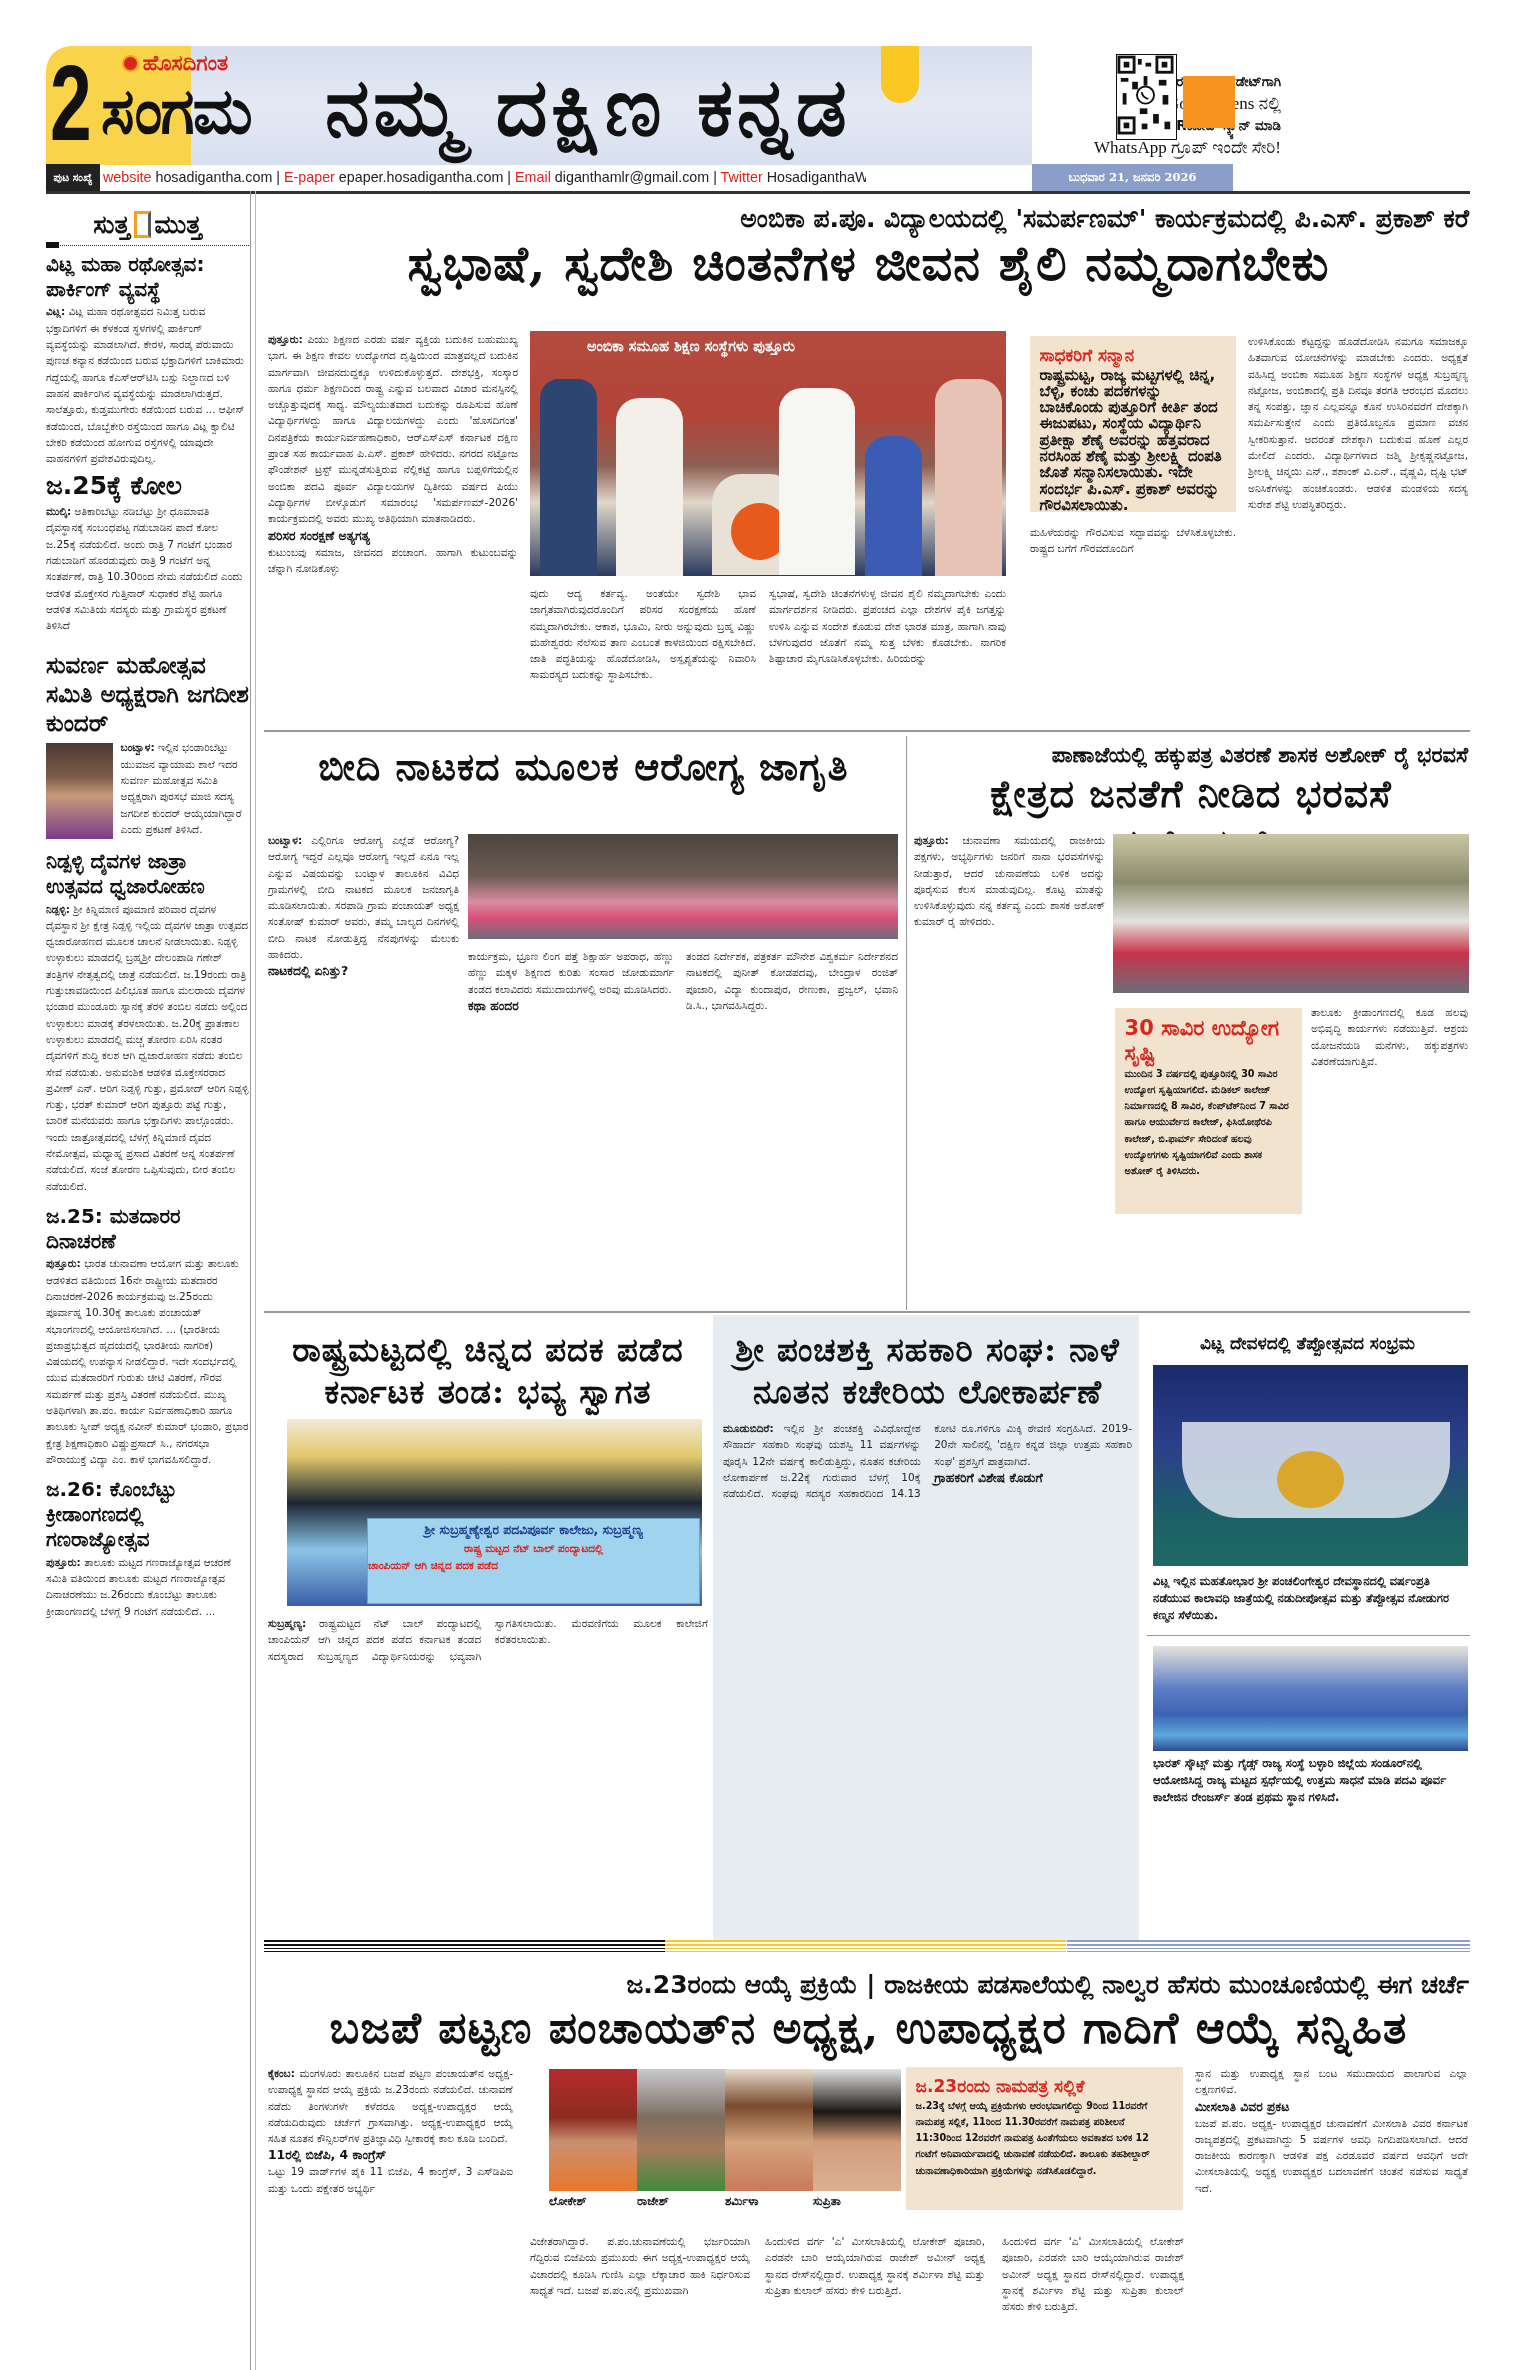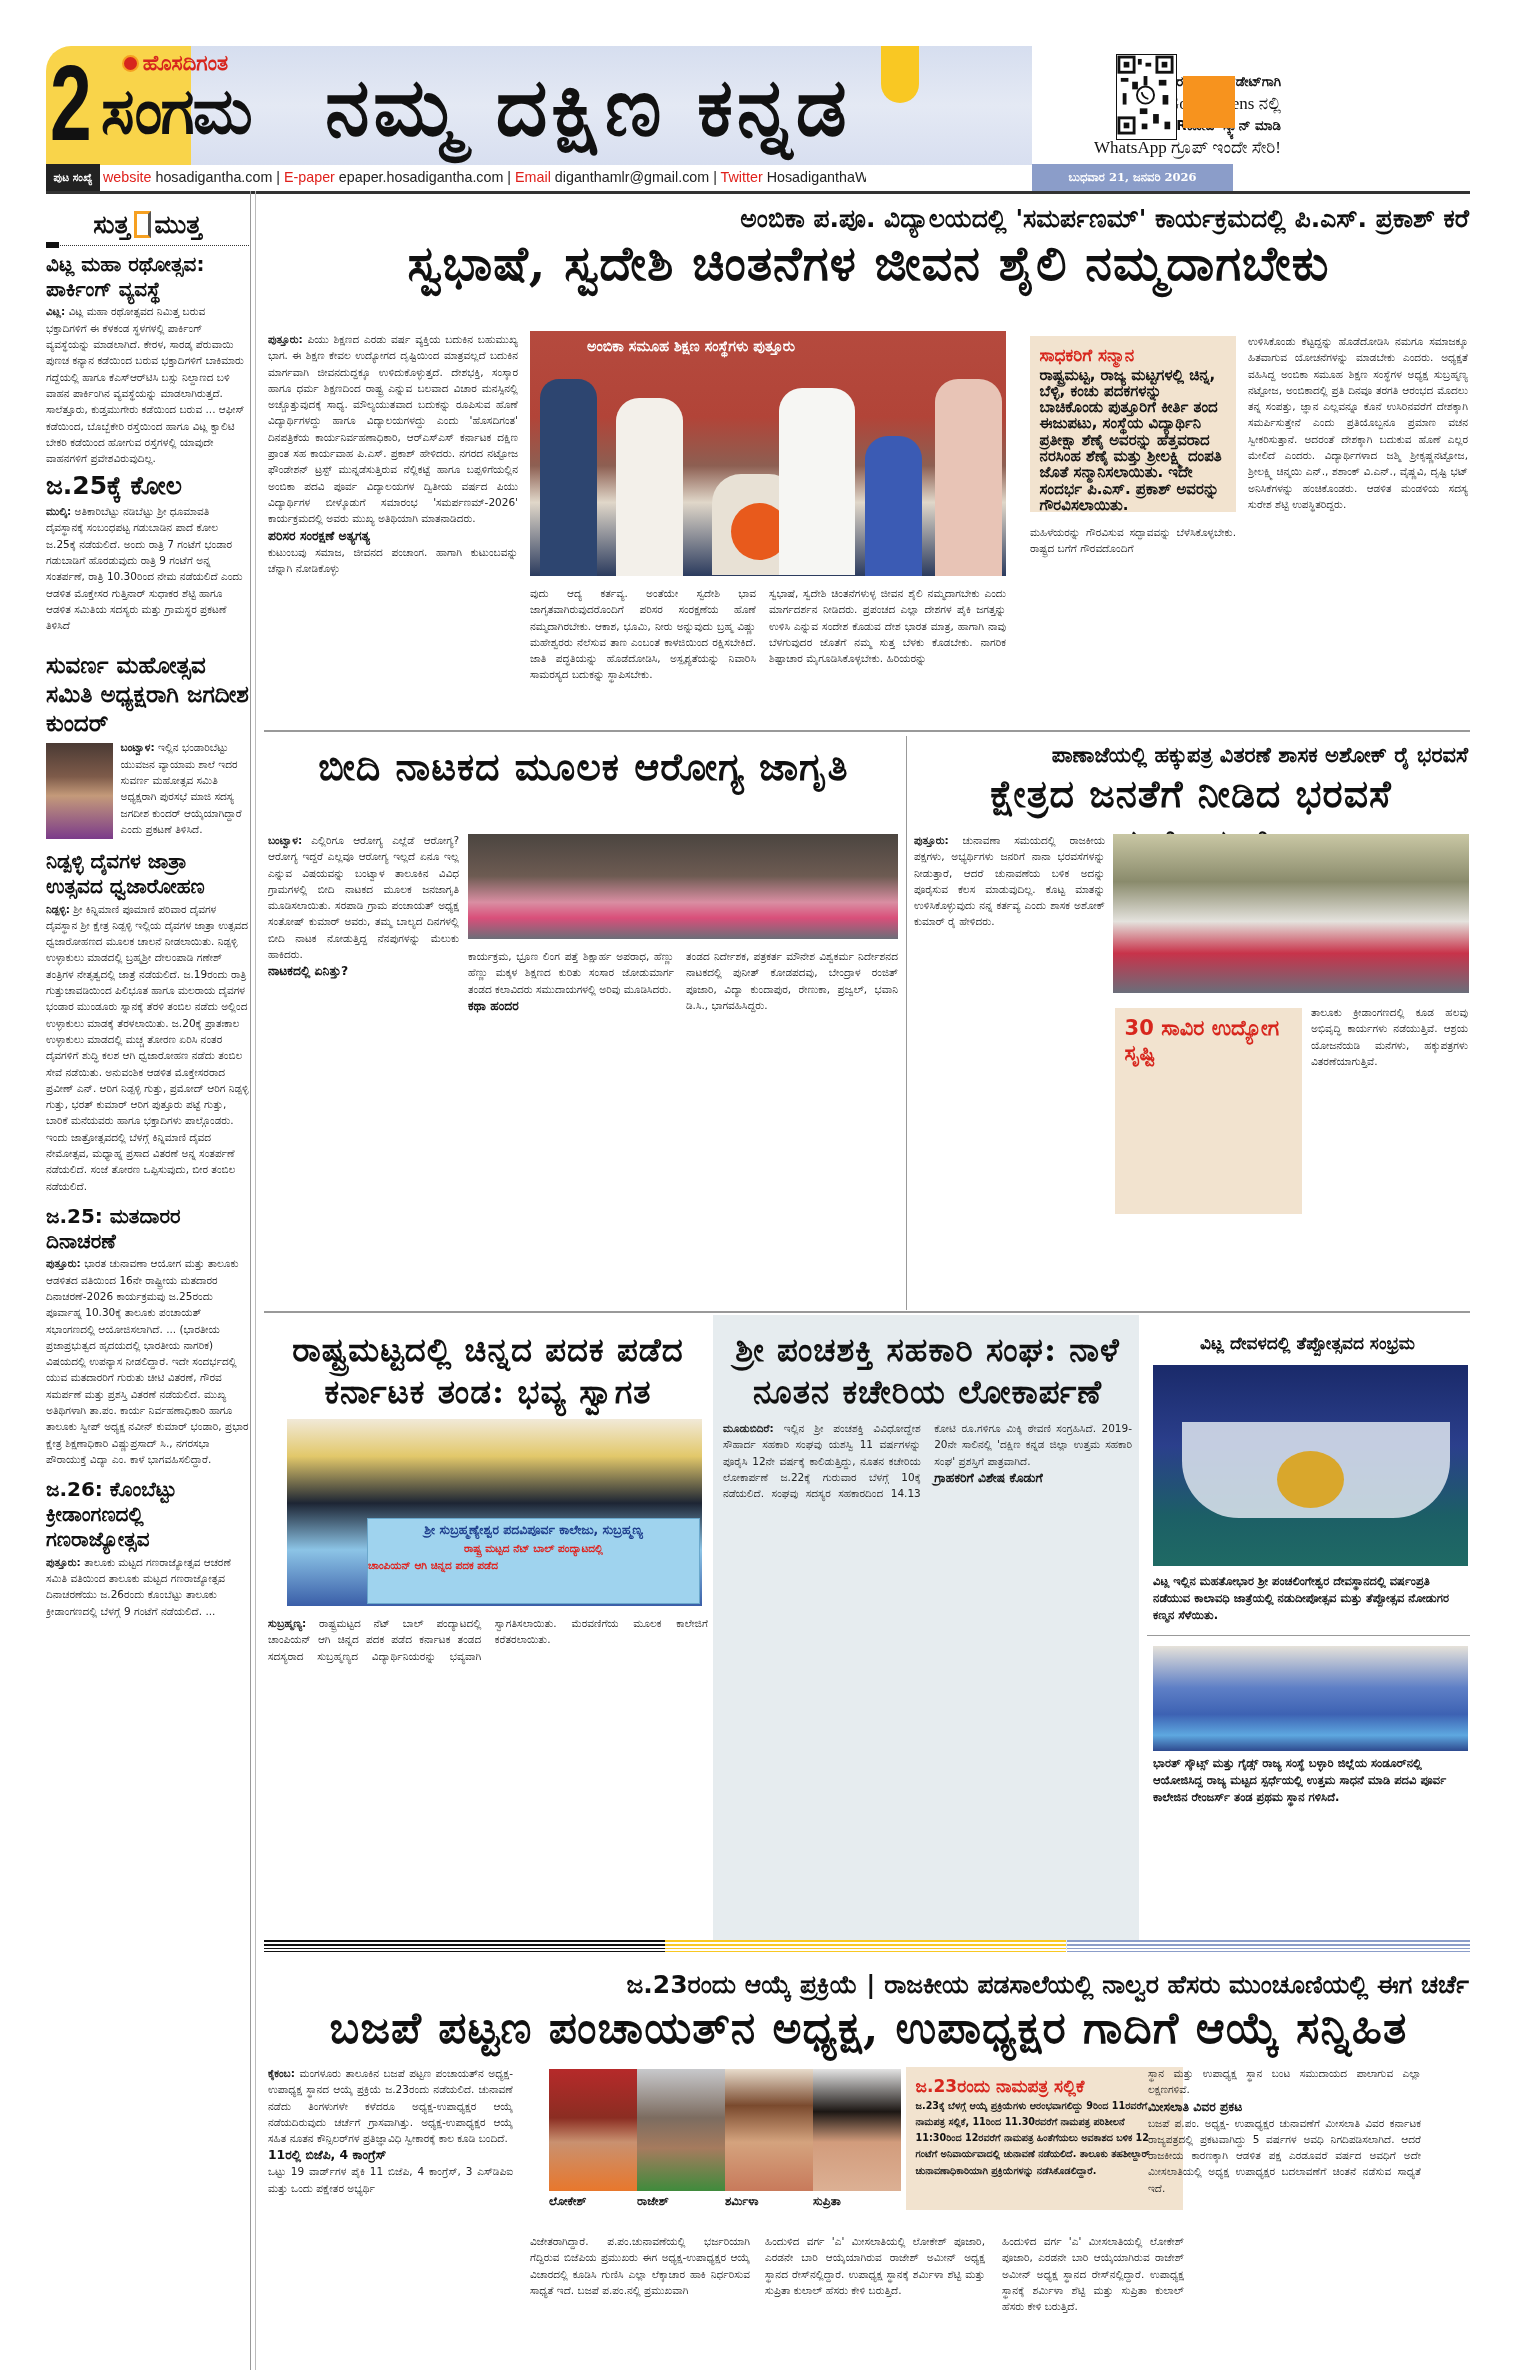--- a/index.html
+++ b/index.html
@@ -190,20 +190,21 @@
 <div class="abs" style="left:914px;top:742px;width:554px">
   <div class="kicker" style="font-size:21px;line-height:27px">ಪಾಣಾಜೆಯಲ್ಲಿ ಹಕ್ಕುಪತ್ರ ವಿತರಣೆ ಶಾಸಕ ಅಶೋಕ್ ರೈ ಭರವಸೆ</div>
   <div class="headline" style="font-size:38px;line-height:50px">ಕ್ಷೇತ್ರದ ಜನತೆಗೆ ನೀಡಿದ ಭರವಸೆ ಈಡೇರಿಸುವೆ</div>
 </div>
 <div class="abs body" style="left:914px;top:832px;width:191px;height:463px;overflow:hidden">
   <b>ಪುತ್ತೂರು:</b> <span>ಚುನಾವಣಾ ಸಮಯದಲ್ಲಿ ರಾಜಕೀಯ ಪಕ್ಷಗಳು, ಅಭ್ಯರ್ಥಿಗಳು ಜನರಿಗೆ ನಾನಾ ಭರವಸೆಗಳನ್ನು ನೀಡುತ್ತಾರೆ, ಆದರೆ ಚುನಾವಣೆಯ ಬಳಿಕ ಅದನ್ನು ಪೂರೈಸುವ ಕೆಲಸ ಮಾಡುವುದಿಲ್ಲ. ಕೊಟ್ಟ ಮಾತನ್ನು ಉಳಿಸಿಕೊಳ್ಳುವುದು ನನ್ನ ಕರ್ತವ್ಯ ಎಂದು ಶಾಸಕ ಅಶೋಕ್ ಕುಮಾರ್ ರೈ ಹೇಳಿದರು.</span>
 </div>
 <div class="abs photo" style="left:1113px;top:834px;width:356px;height:159px;background:linear-gradient(180deg,#c9c7a4 0%,#8a8b6c 30%,#e4e2dd 55%,#c8334a 75%,#6a6e7a 100%)"></div>
 <div class="abs box" style="left:1115px;top:1008px;width:187px;height:206px">
   <div class="box-title" style="font-size:21px;line-height:25px">30 ಸಾವಿರ ಉದ್ಯೋಗ ಸೃಷ್ಟಿ</div>
+  <div class="box-text" style="font-size:9.6px;line-height:16.3px">ಮುಂದಿನ 3 ವರ್ಷದಲ್ಲಿ ಪುತ್ತೂರಿನಲ್ಲಿ 30 ಸಾವಿರ ಉದ್ಯೋಗ ಸೃಷ್ಟಿಯಾಗಲಿದೆ. ಮೆಡಿಕಲ್ ಕಾಲೇಜ್ ನಿರ್ಮಾಣದಲ್ಲಿ 8 ಸಾವಿರ, ಕೆಂಪ್‌ಟೆಕ್‌ನಿಂದ 7 ಸಾವಿರ ಹಾಗೂ ಆಯುರ್ವೇದ ಕಾಲೇಜ್, ಫಿಸಿಯೋಥೆರಪಿ ಕಾಲೇಜ್, ಬಿ.ಫಾರ್ಮ್ ಸೇರಿದಂತೆ ಹಲವು ಉದ್ಯೋಗಗಳು ಸೃಷ್ಟಿಯಾಗಲಿವೆ ಎಂದು ಶಾಸಕ ಅಶೋಕ್ ರೈ ತಿಳಿಸಿದರು.</div>
 </div>
 <div class="abs body" style="left:1311px;top:1004px;width:157px;height:287px;overflow:hidden">
   <span>ತಾಲೂಕು ಕ್ರೀಡಾಂಗಣದಲ್ಲಿ ಕೂಡ ಹಲವು ಅಭಿವೃದ್ಧಿ ಕಾರ್ಯಗಳು ನಡೆಯುತ್ತಿವೆ. ಆಶ್ರಯ ಯೋಜನೆಯಡಿ ಮನೆಗಳು, ಹಕ್ಕುಪತ್ರಗಳು ವಿತರಣೆಯಾಗುತ್ತಿವೆ.</span>
 </div>
 <div class="abs hr" style="left:264px;top:1311px;width:1206px"></div>
 
 <div class="abs" style="left:268px;top:1329px;width:440px">
   <div class="headline" style="font-size:32.5px;line-height:42px">ರಾಷ್ಟ್ರಮಟ್ಟದಲ್ಲಿ ಚಿನ್ನದ ಪದಕ ಪಡೆದ ಕರ್ನಾಟಕ ತಂಡ: ಭವ್ಯ ಸ್ವಾಗತ</div>
 </div>
 <div class="abs photo" style="left:287px;top:1419px;width:415px;height:187px;background:linear-gradient(180deg,#f1e9d8 0%,#e2c86a 20%,#1d2534 45%,#8cc4e6 70%,#3a5ea8 100%)">
@@ -267,18 +268,18 @@
 </div>
 <div class="abs body" style="left:530px;top:2233px;width:220px;height:124px;overflow:hidden">
   <span>ವಿಜೇತರಾಗಿದ್ದಾರೆ. ಪ.ಪಂ.ಚುನಾವಣೆಯಲ್ಲಿ ಭರ್ಜರಿಯಾಗಿ ಗೆದ್ದಿರುವ ಬಿಜೆಪಿಯ ಪ್ರಮುಖರು ಈಗ ಅಧ್ಯಕ್ಷ-ಉಪಾಧ್ಯಕ್ಷರ ಆಯ್ಕೆ ವಿಚಾರದಲ್ಲಿ ಕೂಡಿಸಿ ಗುಣಿಸಿ ಎಲ್ಲಾ ಲೆಕ್ಕಾಚಾರ ಹಾಕಿ ನಿರ್ಧರಿಸುವ ಸಾಧ್ಯತೆ ಇದೆ. ಬಜಪೆ ಪ.ಪಂ.ನಲ್ಲಿ ಪ್ರಮುಖವಾಗಿ</span>
 </div>
 <div class="abs body" style="left:765px;top:2233px;width:220px;height:124px;overflow:hidden">
   <span>ಹಿಂದುಳಿದ ವರ್ಗ 'ಎ' ಮೀಸಲಾತಿಯಲ್ಲಿ ಲೋಕೇಶ್ ಪೂಜಾರಿ, ಎರಡನೇ ಬಾರಿ ಆಯ್ಕೆಯಾಗಿರುವ ರಾಜೇಶ್ ಅಮೀನ್ ಅಧ್ಯಕ್ಷ ಸ್ಥಾನದ ರೇಸ್‌ನಲ್ಲಿದ್ದಾರೆ. ಉಪಾಧ್ಯಕ್ಷ ಸ್ಥಾನಕ್ಕೆ ಶರ್ಮಿಳಾ ಶೆಟ್ಟಿ ಮತ್ತು ಸುಪ್ರಿತಾ ಕುಲಾಲ್ ಹೆಸರು ಕೇಳಿ ಬರುತ್ತಿದೆ.</span>
 </div>
 <div class="abs body" style="left:1002px;top:2233px;width:182px;height:124px;overflow:hidden">
   <span>ಹಿಂದುಳಿದ ವರ್ಗ 'ಎ' ಮೀಸಲಾತಿಯಲ್ಲಿ ಲೋಕೇಶ್ ಪೂಜಾರಿ, ಎರಡನೇ ಬಾರಿ ಆಯ್ಕೆಯಾಗಿರುವ ರಾಜೇಶ್ ಅಮೀನ್ ಅಧ್ಯಕ್ಷ ಸ್ಥಾನದ ರೇಸ್‌ನಲ್ಲಿದ್ದಾರೆ. ಉಪಾಧ್ಯಕ್ಷ ಸ್ಥಾನಕ್ಕೆ ಶರ್ಮಿಳಾ ಶೆಟ್ಟಿ ಮತ್ತು ಸುಪ್ರಿತಾ ಕುಲಾಲ್ ಹೆಸರು ಕೇಳಿ ಬರುತ್ತಿದೆ.</span>
 </div>
-<div class="abs body" style="left:1148px;top:2065px;width:273px;height:287px;overflow:hidden">
+<div class="abs body" style="left:1195px;top:2065px;width:273px;height:287px;overflow:hidden">
   <span>ಸ್ಥಾನ ಮತ್ತು ಉಪಾಧ್ಯಕ್ಷ ಸ್ಥಾನ ಬಂಟ ಸಮುದಾಯದ ಪಾಲಾಗುವ ಎಲ್ಲಾ ಲಕ್ಷಣಗಳಿವೆ.</span>
   <div class="subh">ಮೀಸಲಾತಿ ವಿವರ ಪ್ರಕಟ</div>
   <span>ಬಜಪೆ ಪ.ಪಂ. ಅಧ್ಯಕ್ಷ- ಉಪಾಧ್ಯಕ್ಷರ ಚುನಾವಣೆಗೆ ಮೀಸಲಾತಿ ವಿವರ ಕರ್ನಾಟಕ ರಾಜ್ಯಪತ್ರದಲ್ಲಿ ಪ್ರಕಟವಾಗಿದ್ದು 5 ವರ್ಷಗಳ ಅವಧಿ ನಿಗದಿಪಡಿಸಲಾಗಿದೆ. ಆದರೆ ರಾಜಕೀಯ ಕಾರಣಕ್ಕಾಗಿ ಆಡಳಿತ ಪಕ್ಷ ಎರಡೂವರೆ ವರ್ಷದ ಅವಧಿಗೆ ಅದೇ ಮೀಸಲಾತಿಯಲ್ಲಿ ಅಧ್ಯಕ್ಷ ಉಪಾಧ್ಯಕ್ಷರ ಬದಲಾವಣೆಗೆ ಚಿಂತನೆ ನಡೆಸುವ ಸಾಧ್ಯತೆ ಇದೆ.</span>
 </div>
 
 
 </body></html>

